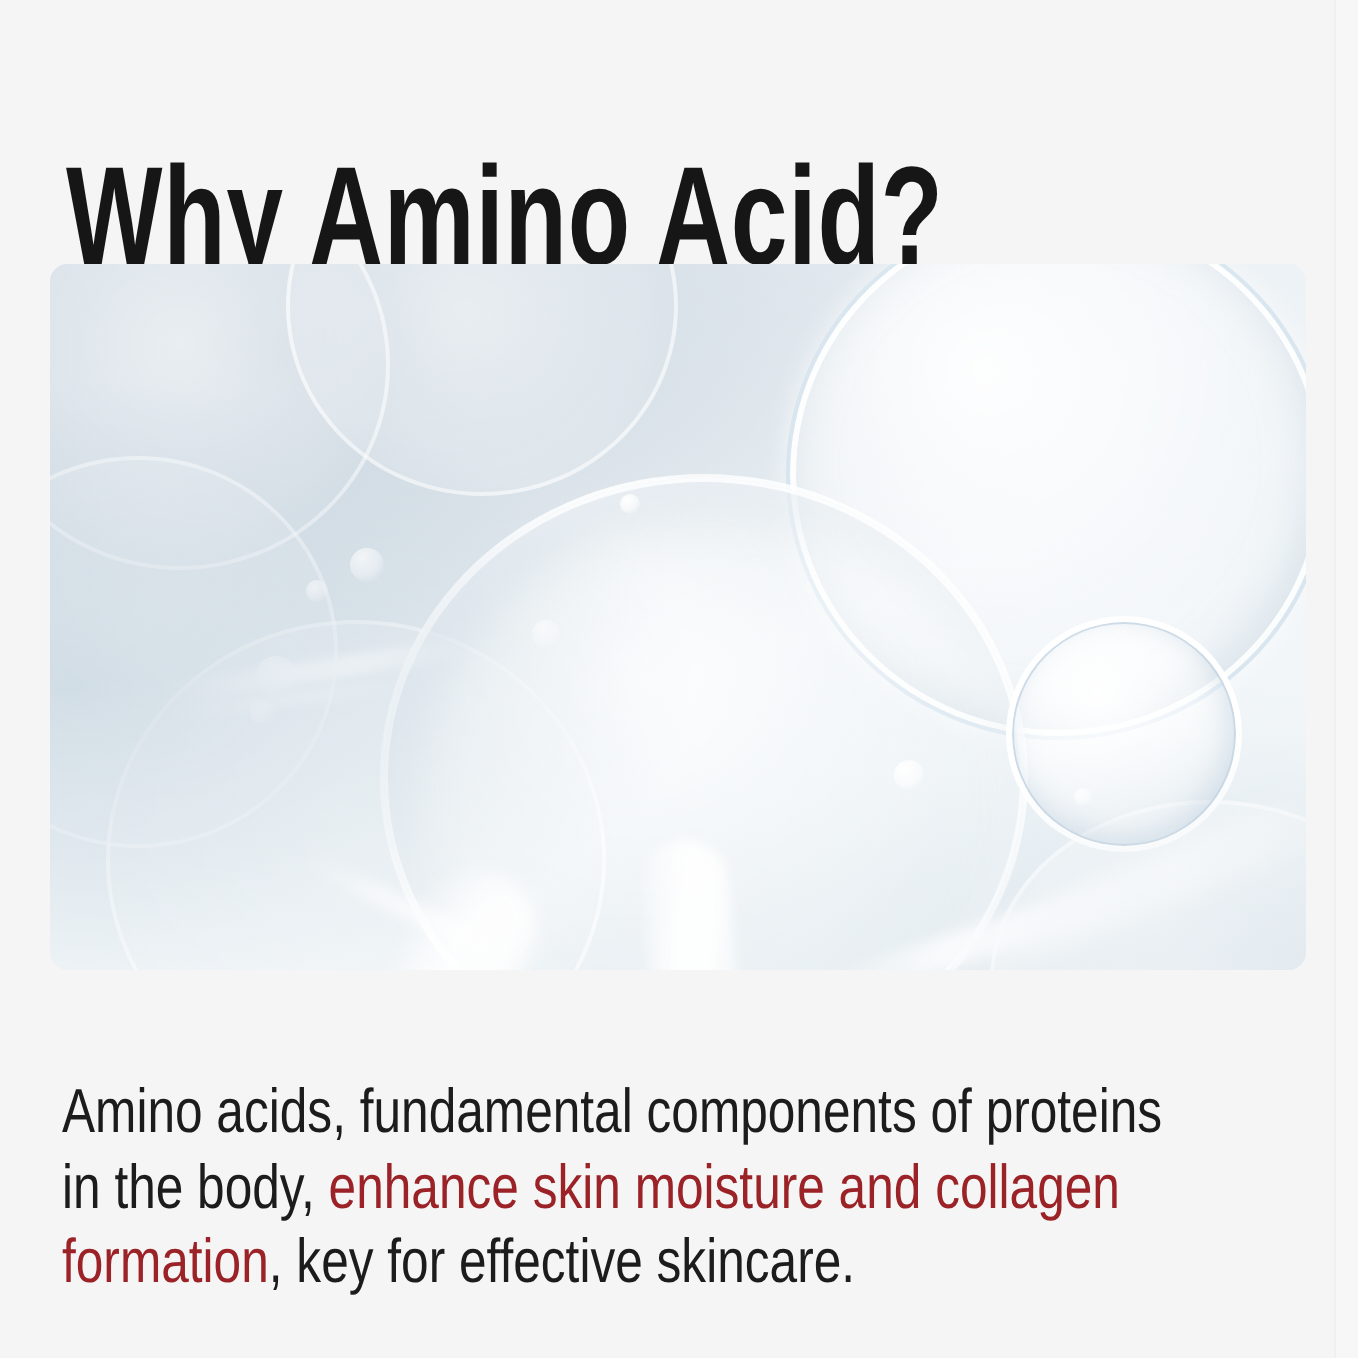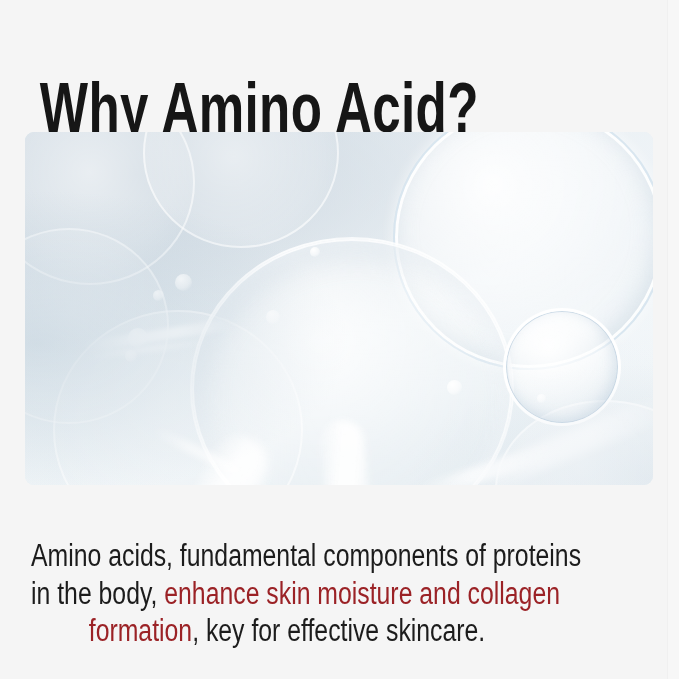--- a/index.html
+++ b/index.html
@@ -7,21 +7,20 @@
     padding: 0;
     background: #ffffff;
   }
   #page {
     position: relative;
     width: 679px;
     height: 679px;
     background: #f5f5f5;
     overflow: hidden;
     font-family: "Liberation Sans", sans-serif;
-    text-align: center;
   }
 
   
   #heading {
     position: absolute;
     left: 33px;
     top: 21px;
     width: 620px;
     height: 80px;
     color: #161616;

